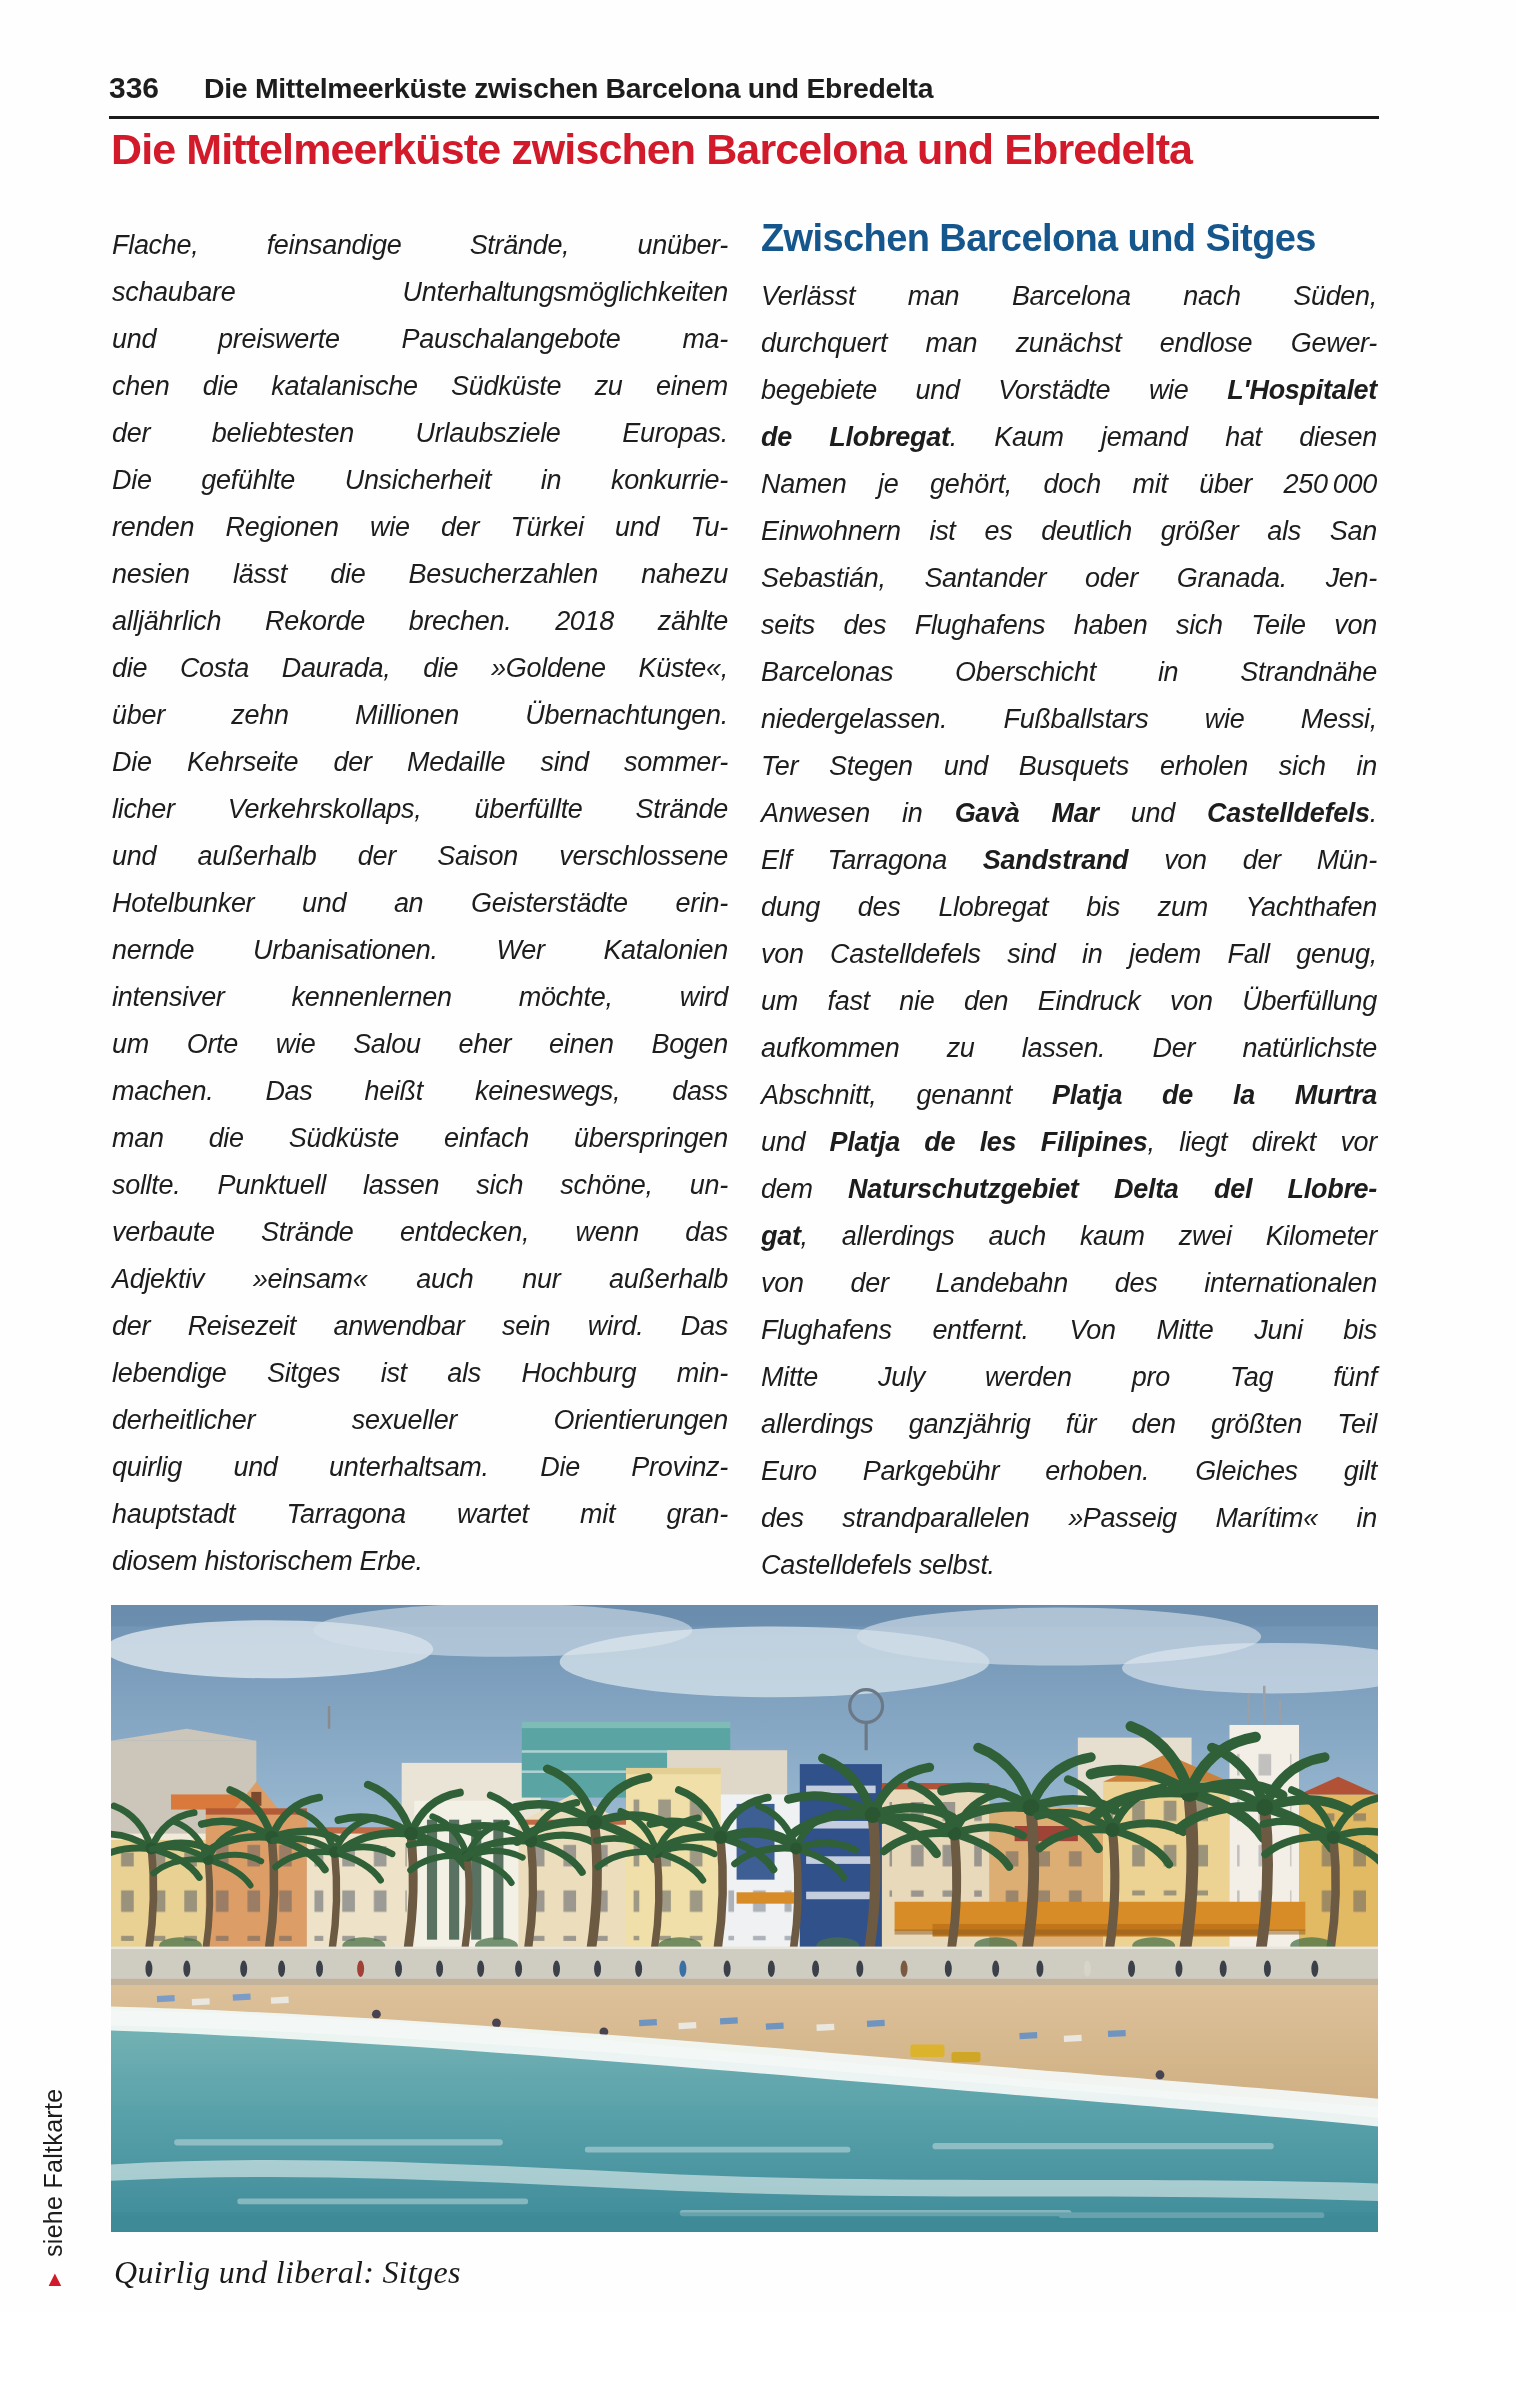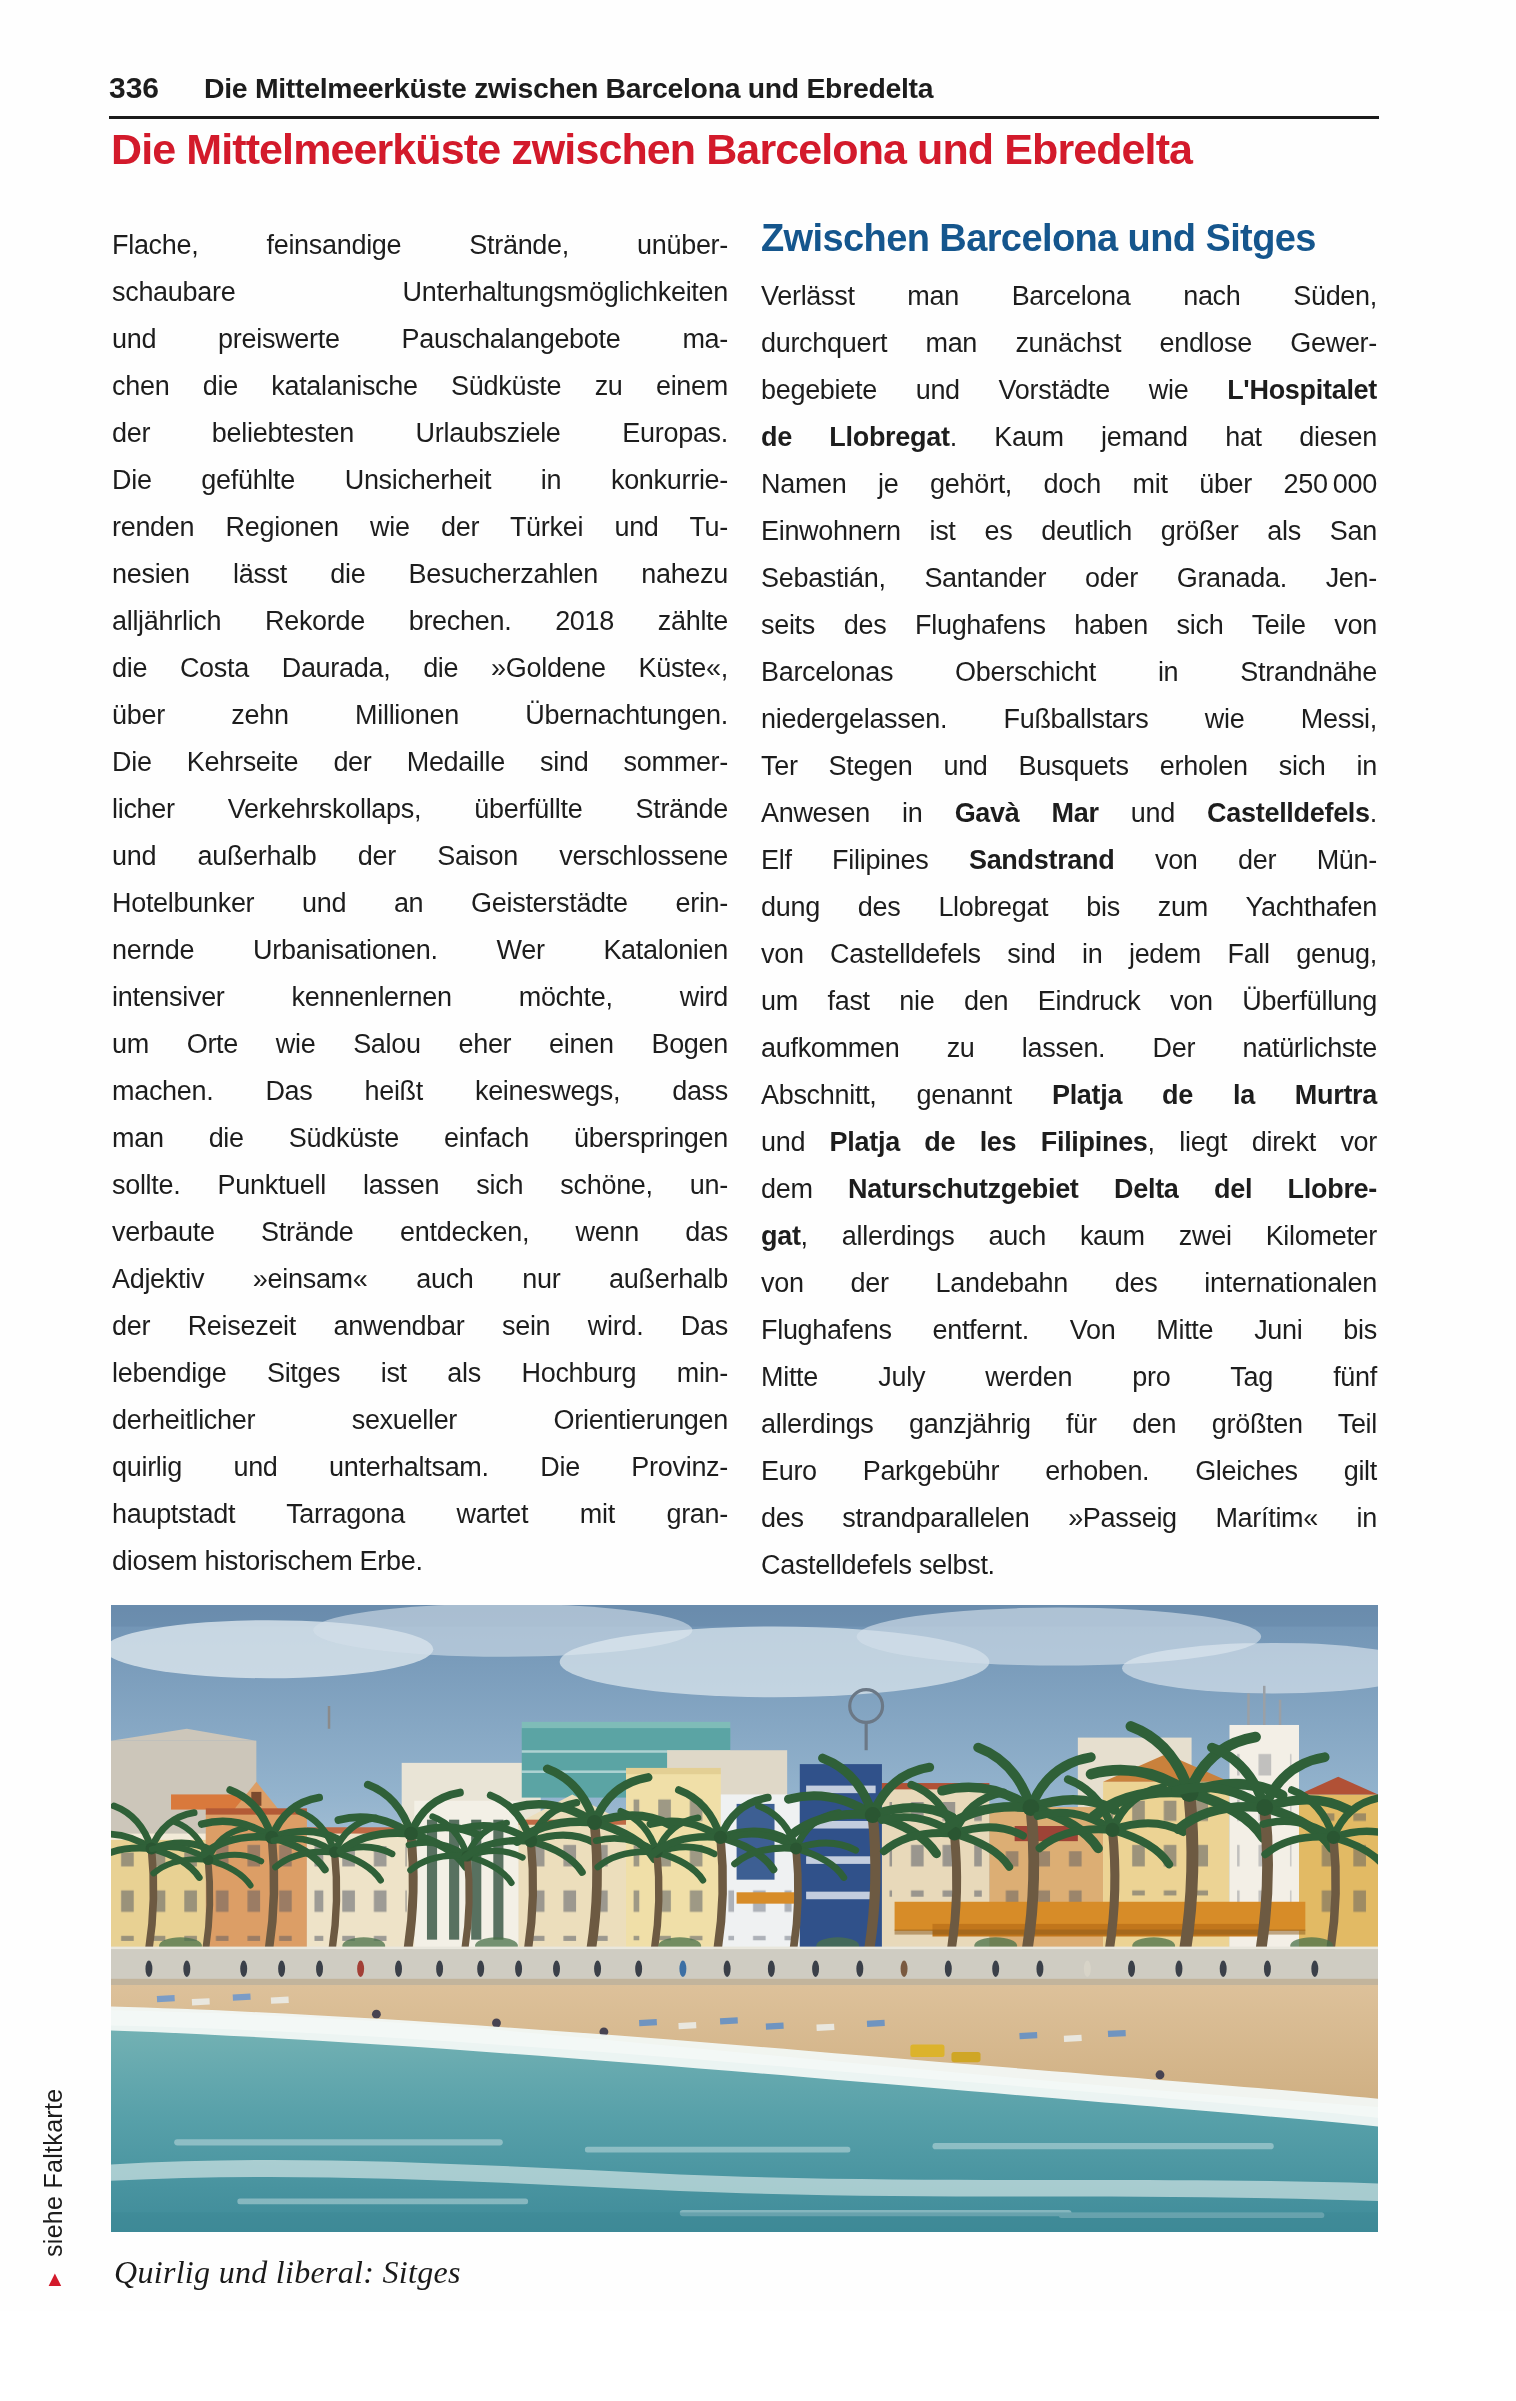--- a/index.html
+++ b/index.html
@@ -9,21 +9,21 @@
   .page-num{font-weight:bold;font-size:30px;letter-spacing:0;}
   .running-title{font-weight:bold;font-size:28.4px;margin-left:45px;letter-spacing:-0.3px;}
   .header-rule{position:absolute;left:109px;top:116px;width:1270px;height:3.2px;background:#1b1b1b;}
   .page-title{position:absolute;left:111px;top:125px;width:1270px;font-size:43px;font-weight:bold;
               letter-spacing:-0.9px;color:var(--accent-red,#d31a2b);white-space:nowrap;}
   .column{position:absolute;width:616px;font-size:27px;line-height:47px;letter-spacing:-0.3px;}
   .col-left{left:112px;top:222px;}
   .col-right{left:761px;top:217px;}
   .section-heading{font-size:38px;line-height:42px;font-weight:bold;color:var(--heading-blue,#15568d);
                    letter-spacing:-0.6px;margin:0 0 14px 0;white-space:nowrap;}
-  .jline{text-align:justify;text-align-last:justify;height:47px;overflow:visible;}
+  .jline{text-align:justify;text-align-last:justify;height:47px;overflow:visible;font-style:italic;}
   .jline.last{text-align-last:left;}
   .jline .b{font-weight:bold;}
   figure.photo{position:absolute;left:111px;top:1605px;width:1267px;height:627px;margin:0;}
   figure.photo svg{display:block;width:1267px;height:627px;}
   .caption{position:absolute;left:114px;top:2254px;font-family:"Liberation Serif", serif;
            font-style:italic;font-size:32px;color:#1a1a1a;letter-spacing:0.3px;}
   .faltkarte{position:absolute;left:38px;top:2290px;width:0;height:0;}
   .faltkarte .rot{position:absolute;left:0;top:0;transform:rotate(-90deg);transform-origin:0 0;
                   white-space:nowrap;font-size:25px;letter-spacing:0.3px;color:#1c1c1c;line-height:30px;}
   .faltkarte .tri{display:inline-block;transform:rotate(90deg);color:var(--accent-red,#d31a2b);
@@ -84,21 +84,21 @@
         <div class="jline"><span>begebiete und Vorstädte wie </span><span class="b">L'Hospitalet</span></div>
         <div class="jline"><span class="b">de Llobregat</span><span>. Kaum jemand hat diesen</span></div>
         <div class="jline"><span>Namen je gehört, doch mit über 250 000</span></div>
         <div class="jline"><span>Einwohnern ist es deutlich größer als San</span></div>
         <div class="jline"><span>Sebastián, Santander oder Granada. Jen-</span></div>
         <div class="jline"><span>seits des Flughafens haben sich Teile von</span></div>
         <div class="jline"><span>Barcelonas Oberschicht in Strandnähe</span></div>
         <div class="jline"><span>niedergelassen. Fußballstars wie Messi,</span></div>
         <div class="jline"><span>Ter Stegen und Busquets erholen sich in</span></div>
         <div class="jline"><span>Anwesen in </span><span class="b">Gavà Mar</span><span> und </span><span class="b">Castelldefels</span><span>.</span></div>
-        <div class="jline"><span>Elf Filipines </span><span class="b">Sandstrand</span><span> von der Mün-</span></div>
+        <div class="jline"><span>Elf Tarragona </span><span class="b">Sandstrand</span><span> von der Mün-</span></div>
         <div class="jline"><span>dung des Llobregat bis zum Yachthafen</span></div>
         <div class="jline"><span>von Castelldefels sind in jedem Fall genug,</span></div>
         <div class="jline"><span>um fast nie den Eindruck von Überfüllung</span></div>
         <div class="jline"><span>aufkommen zu lassen. Der natürlichste</span></div>
         <div class="jline"><span>Abschnitt, genannt </span><span class="b">Platja de la Murtra</span></div>
         <div class="jline"><span>und </span><span class="b">Platja de les Filipines</span><span>, liegt direkt vor</span></div>
         <div class="jline"><span>dem </span><span class="b">Naturschutzgebiet Delta del Llobre-</span></div>
         <div class="jline"><span class="b">gat</span><span>, allerdings auch kaum zwei Kilometer</span></div>
         <div class="jline"><span>von der Landebahn des internationalen</span></div>
         <div class="jline"><span>Flughafens entfernt. Von Mitte Juni bis</span></div>

